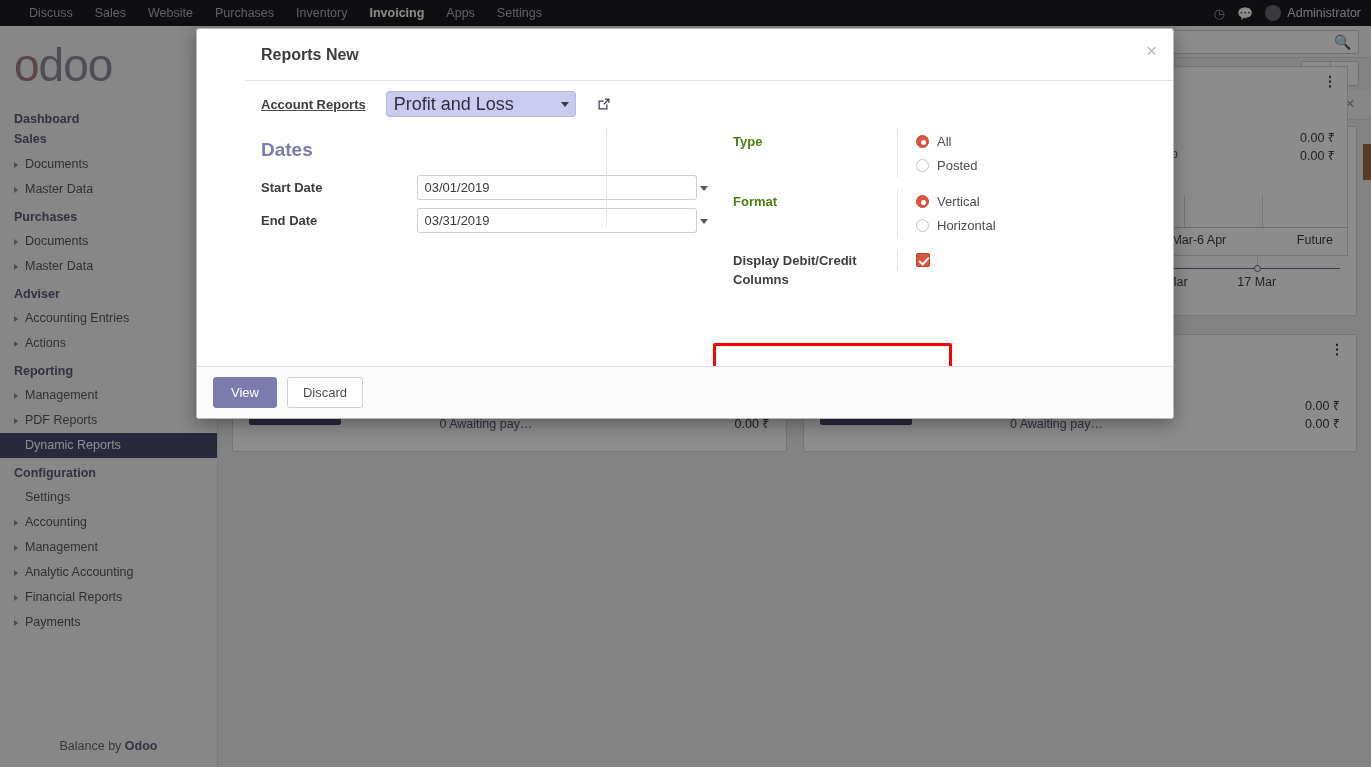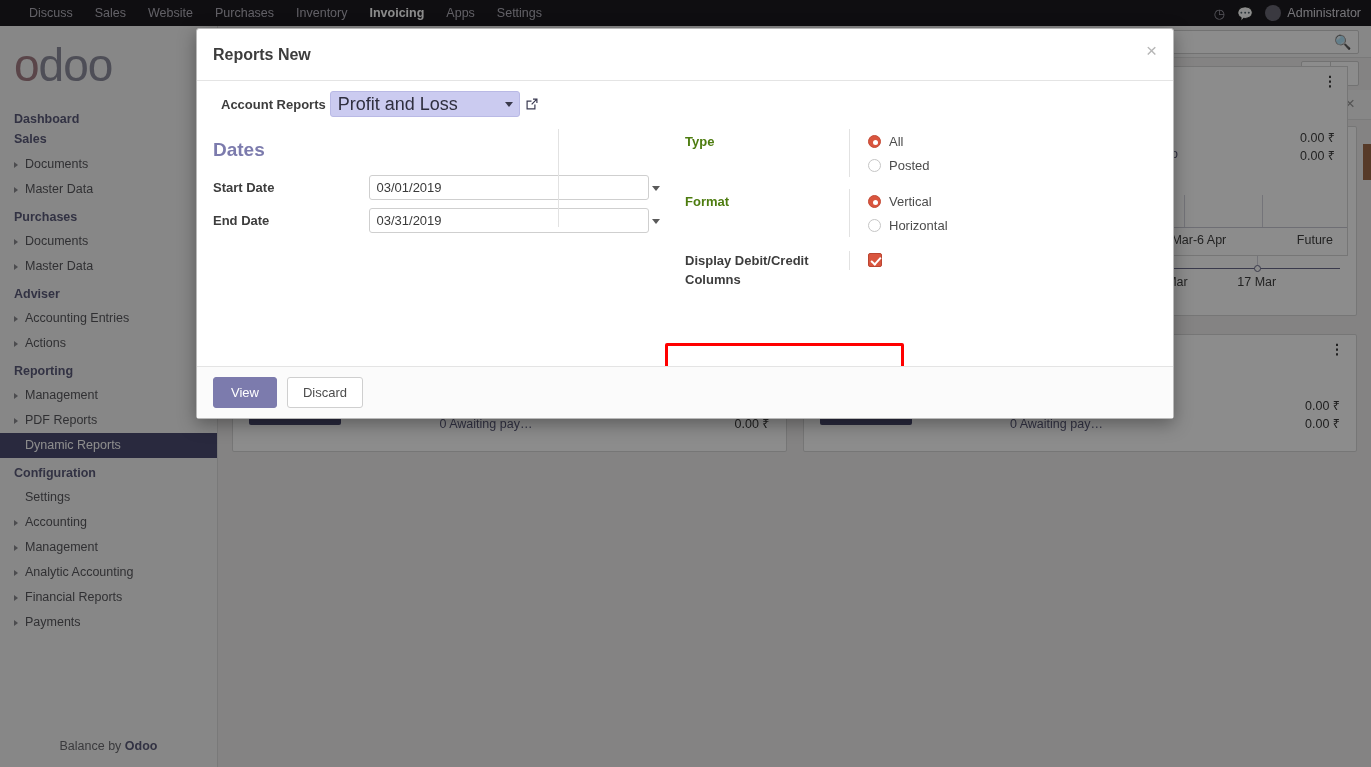--- a/index.html
+++ b/index.html
@@ -147,20 +147,21 @@
     transform: translateX(-50%); white-space: nowrap;
   }
   .tiny-lbl { position: absolute; font-size: 12.5px; color: #3f3f3f; }
 
   
   .backdrop { position: absolute; inset: 0; background: rgba(0,0,0,0.45); }
   .modal {
     position: absolute; left: 196px; top: 28px; width: 978px; height: 391px;
     background: #ffffff; border: 1px solid #b9b9b9; border-radius: 3px;
     box-shadow: 0 5px 18px rgba(0,0,0,0.35);
+    padding-left: 48px;
   }
   .modal-head {
     position: relative; height: 52px; border-bottom: 1px solid #e4e4e4;
     display: flex; align-items: center; padding-left: 16px;
   }
   .modal-title { font-size: 16px; color: #3d3d3d; font-weight: bold; }
   .modal-x {
     position: absolute; right: 16px; top: 12px; font-size: 19px; color: #b6b6b6;
     line-height: 1;
   }
@@ -174,22 +175,22 @@
     background: #7c7bad; color: #ffffff; border: 1px solid #7c7bad;
     border-radius: 3px; font-size: 13px; padding: 7px 17px;
   }
   .btn-default {
     background: #ffffff; color: #4c4c4c; border: 1px solid #cfcfcf;
     border-radius: 3px; font-size: 13px; padding: 7px 15px;
   }
 
   
   .top-field {
-    position: absolute; left: 24px; top: 10px;
-    display: flex; align-items: center; gap: 4px;
+    position: absolute; left: 16px; top: 10px;
+    display: flex; align-items: center; gap: 20px; text-decoration: underline;
   }
   .flabel { font-size: 13px; color: #3d3d3d; font-weight: bold; }
   .sel-lav {
     appearance: none; -webkit-appearance: none;
     background: #cbcbf0; border: 1px solid #b9b9e5; border-radius: 3px;
     color: #2f2f3f; font-size: 18px; font-family: "Liberation Sans", sans-serif;
     height: 26px; width: 190px; padding: 0 20px 0 7px;
   }
   .sel-wrap { position: relative; display: inline-block; }
   .sel-wrap .arw {

